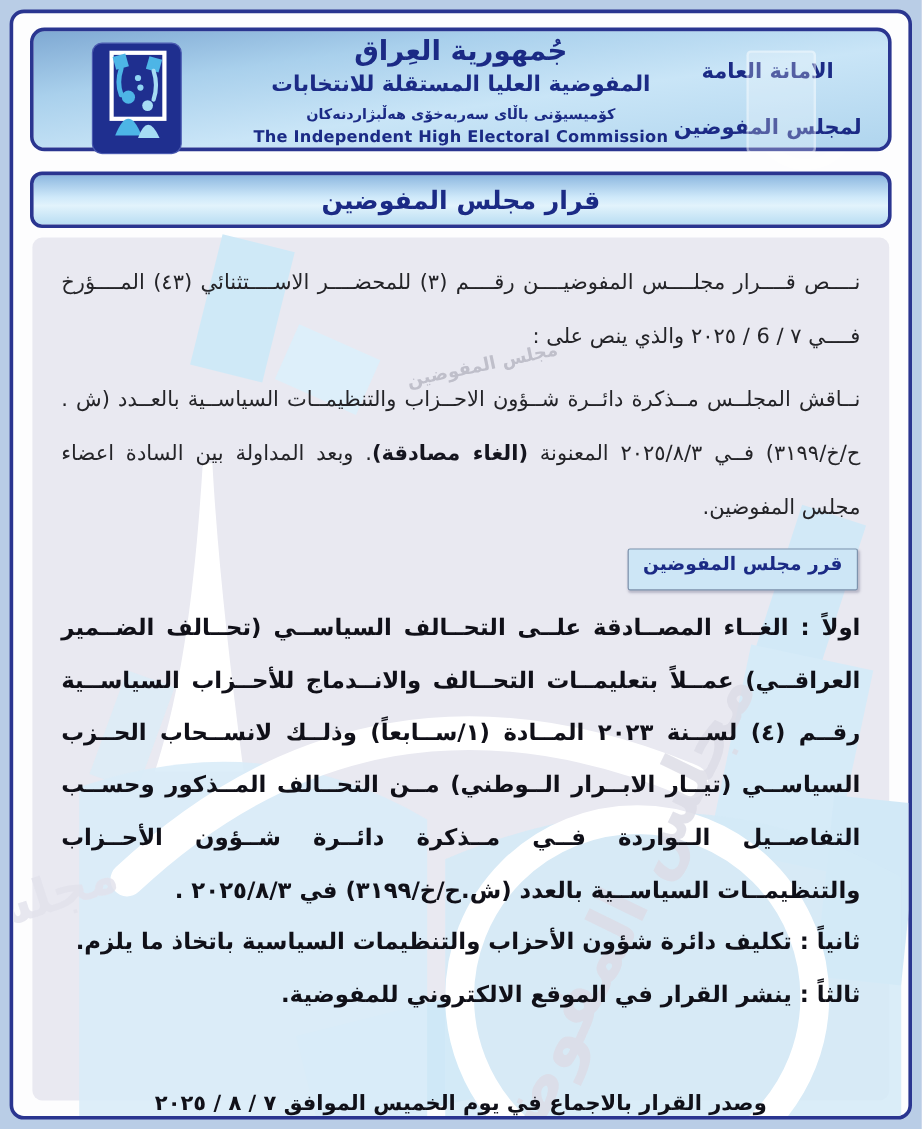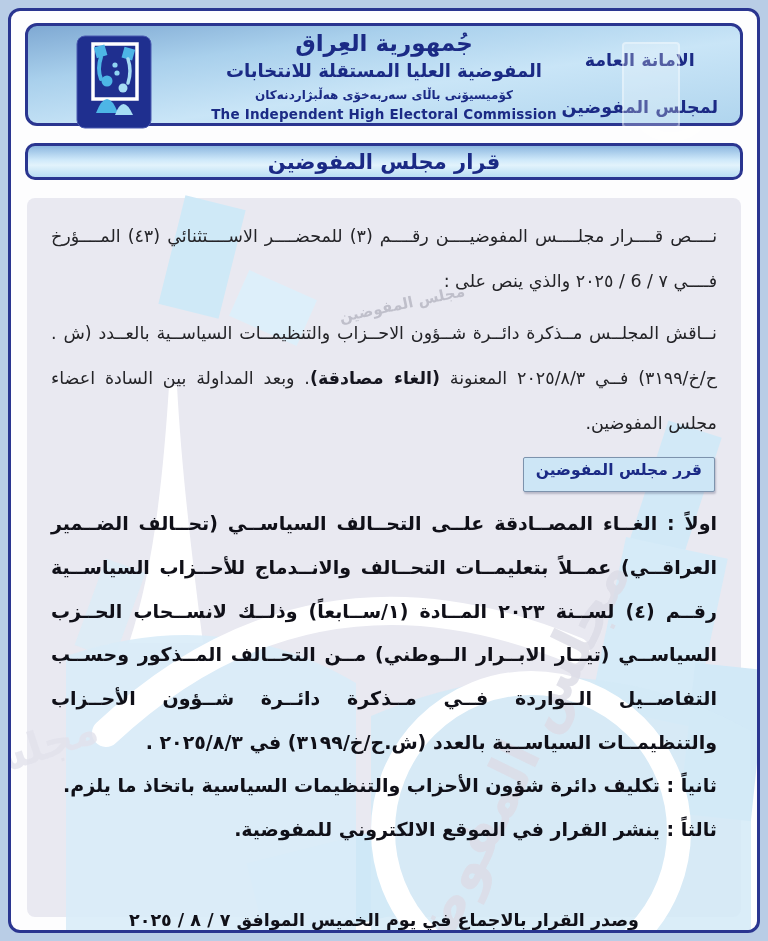--- a/index.html
+++ b/index.html
@@ -38,21 +38,21 @@
     color:#1b2a85; font-weight:bold; font-size:17.5px; line-height:1.4;margin-left:30px;
   }
   .header-right .l2 { margin-top:22px; }
   .header-right .ghost {
     position:absolute; right:38px; top:-6px; width:58px; height:86px;
     background:rgba(255,255,255,.25); border:2px solid rgba(255,255,255,.35);
     border-radius:4px;
   }
   
   .title-bar {
-    position:absolute; left:14px; right:14px; top:132px; height:37px;
+    position:absolute; left:14px; right:14px; top:132px; height:47px;
     border:3px solid #2a3590; border-radius:10px;
     background:linear-gradient(180deg,#8db8e0 0%,#cfe9fa 45%,#e2f3fc 62%,#b9ddf3 100%);
     display:flex; align-items:center; justify-content:center;
     color:#1b2a85; font-weight:bold; font-size:21px; z-index:3;
   }
   
   .body-box {
     position:absolute; left:16px; right:16px; top:187px; bottom:13px;
     background:#e9e9f1; border-radius:8px; z-index:0;
   }

